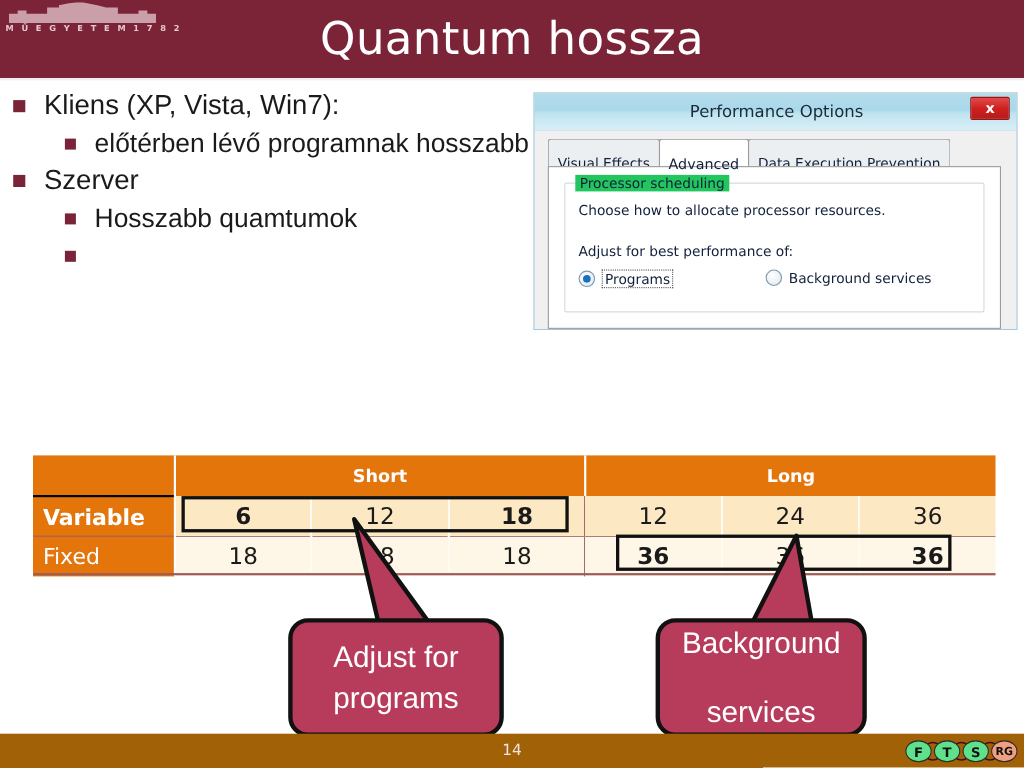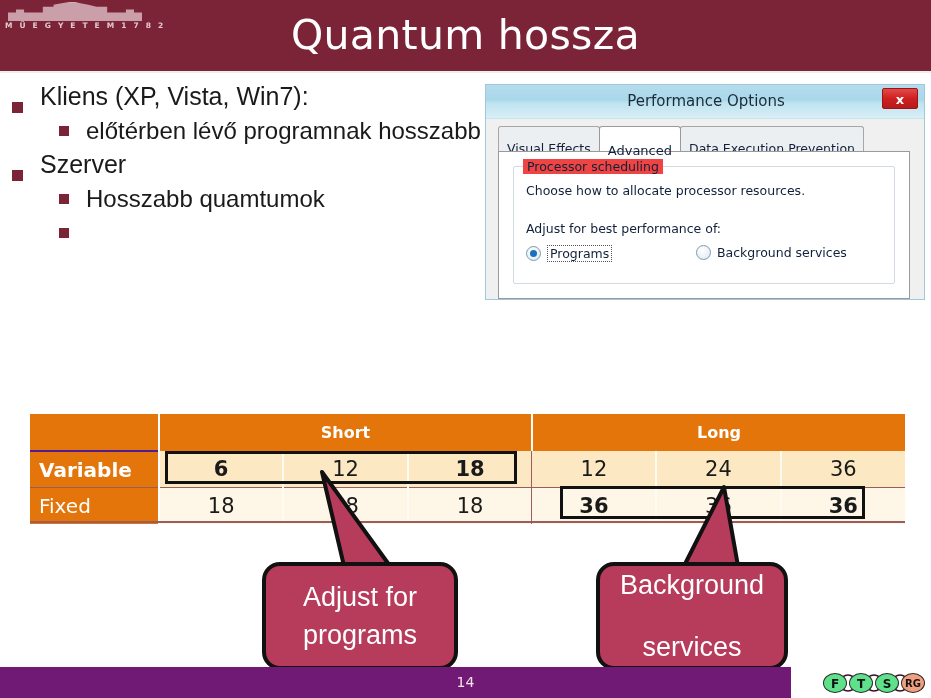--- a/index.html
+++ b/index.html
@@ -50,21 +50,21 @@
   .bullets {
     position: absolute;
     left: 12px; top: 80px;
     width: 470px;
   }
   .bullet-row {
     display: flex;
     align-items: flex-start;
     margin-bottom: 1px;
   }
-  .bullet-row.lvl1 { padding-left: 0px; align-items: flex-end; }
+  .bullet-row.lvl1 { padding-left: 0px; }
   .bullet-row.lvl2 { padding-left: 47px; }
 
   .bullet-mark {
     flex: 0 0 auto;
     width: 11px; height: 11px;
     background: #7B2438;
     margin-top: 11px;
   }
   .bullet-row.lvl2 .bullet-mark {
     width: 10px; height: 10px;
@@ -172,21 +172,21 @@
     position: absolute;
     left: 14px; top: 14px;
     width: 382px; height: 118px;
     border: 1px solid #d3dbe2;
     border-radius: 2px;
     box-sizing: border-box;
   }
   .groupbox-legend {
     position: absolute;
     left: 9px; top: -8px;
-    background: #ef4444;
+    background: #22c55e;
     padding: 0 4px;
     font-size: 12.5px;
     color: #11203a;
     white-space: nowrap;
   }
   .gb-line {
     position: absolute;
     font-size: 12.5px;
     color: #11203a;
     white-space: nowrap;
@@ -263,21 +263,21 @@
   }
   .tbl .hdr-group.short { border-right: 2px solid #ffffff; }
   .tbl .rowlabel {
     width: 128px;
     height: 36px;
     background: #E3750B;
     color: #ffffff;
     font-size: 20px;
     padding-left: 9px;
     box-sizing: border-box;
-    border-top: 2px solid #4c1d95;
+    border-top: 2px solid #000000;
     border-right: 2px solid #ffffff;
     font-family: "DejaVu Sans", sans-serif;
     white-space: nowrap;
   }
   .tbl .rowlabel.bold { font-weight: bold; }
   .tbl .cell {
     height: 36px;
     background: #FDF2DA;
     color: #1a1a1a;
     font-size: 21px;
@@ -346,22 +346,22 @@
   .callout.adjust { left: 262px; top: 470px; width: 210px; height: 200px; }
   .callout.adjust .cobody { left: 0; top: 92px; width: 196px; height: 108px; }
 
   .callout.background { left: 596px; top: 485px; width: 200px; height: 185px; }
   .callout.background .cobody { left: 0; top: 77px; width: 192px; height: 108px; justify-content: space-between; }
 
   
   .footer {
     position: absolute;
     left: 0; top: 667px;
-    width: 791px; height: 31px;
-    background: #701a75;
+    width: 931px; height: 31px;
+    background: #a16207;
   }
   .footer .pagenum {
     position: absolute;
     left: 0; top: 0;
     width: 931px;
     line-height: 31px;
     text-align: center;
     color: #f3e3e7;
     font-size: 14px;
     font-family: "DejaVu Sans", sans-serif;

